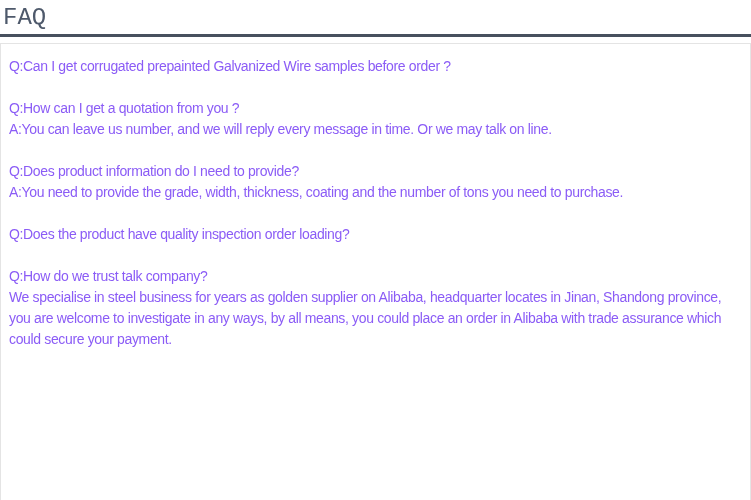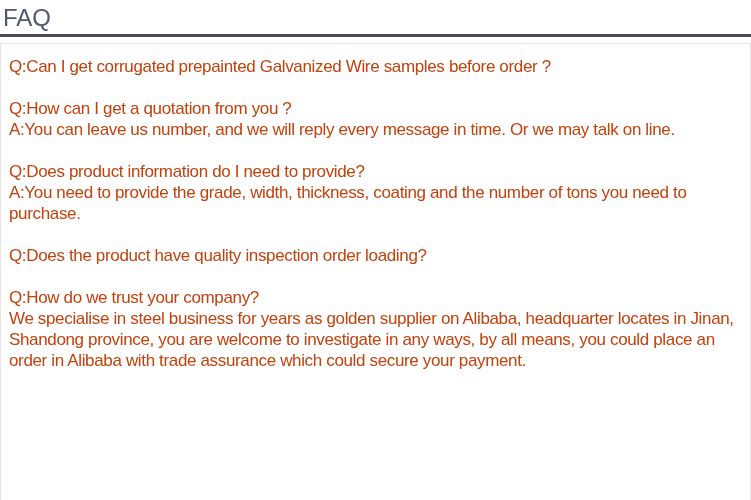--- a/index.html
+++ b/index.html
@@ -11,42 +11,43 @@
     background: #ffffff;
     font-family: "Liberation Sans", sans-serif;
   }
   .page-title {
     color: #4e596b;
     font-size: 24px;
     line-height: 30px;
     font-weight: 400;
     padding: 3px 0 0 3px;
     margin: 0;
+    font-family: Liberation Mono, monospace;
   }
   .title-divider {
     height: 3px;
     background: #47505e;
     margin-top: 1px;
   }
   .faq-panel {
     margin-top: 6px;
     border: 1px solid #e4e4e4;
     border-bottom: none;
     height: 460px;
     padding: 12px 8px 0 8px;
   }
   .qa-item {
     margin: 0 0 21px 0;
   }
   .qa-item p {
     margin: 0;
-    font-size: 17px;
+    font-size: 14px;
     line-height: 21px;
     letter-spacing: -0.35px;
-    color: #c2410c;
+    color: #8b5cf6;
   }
 </style>
 </head>
 <body>
 
 <h1 class="page-title">FAQ</h1>
 <div class="title-divider"></div>
 
 <div class="faq-panel">
 
@@ -63,17 +64,17 @@
   <div class="qa-item">
     <p>Q:Does product information do I need to provide?</p>
     <p>A:You need to provide the grade, width, thickness, coating and the number of tons you need to purchase.</p>
   </div>
 
   <div class="qa-item">
     <p>Q:Does the product have quality inspection order loading?</p>
   </div>
 
   <div class="qa-item">
-    <p>Q:How do we trust your company?</p>
+    <p>Q:How do we trust talk company?</p>
     <p>We specialise in steel business for years as golden supplier on Alibaba, headquarter locates in Jinan, Shandong province, you are welcome to investigate in any ways, by all means, you could place an order in Alibaba with trade assurance which could secure your payment.</p>
   </div>
 
 </div>
 
 </body></html>

